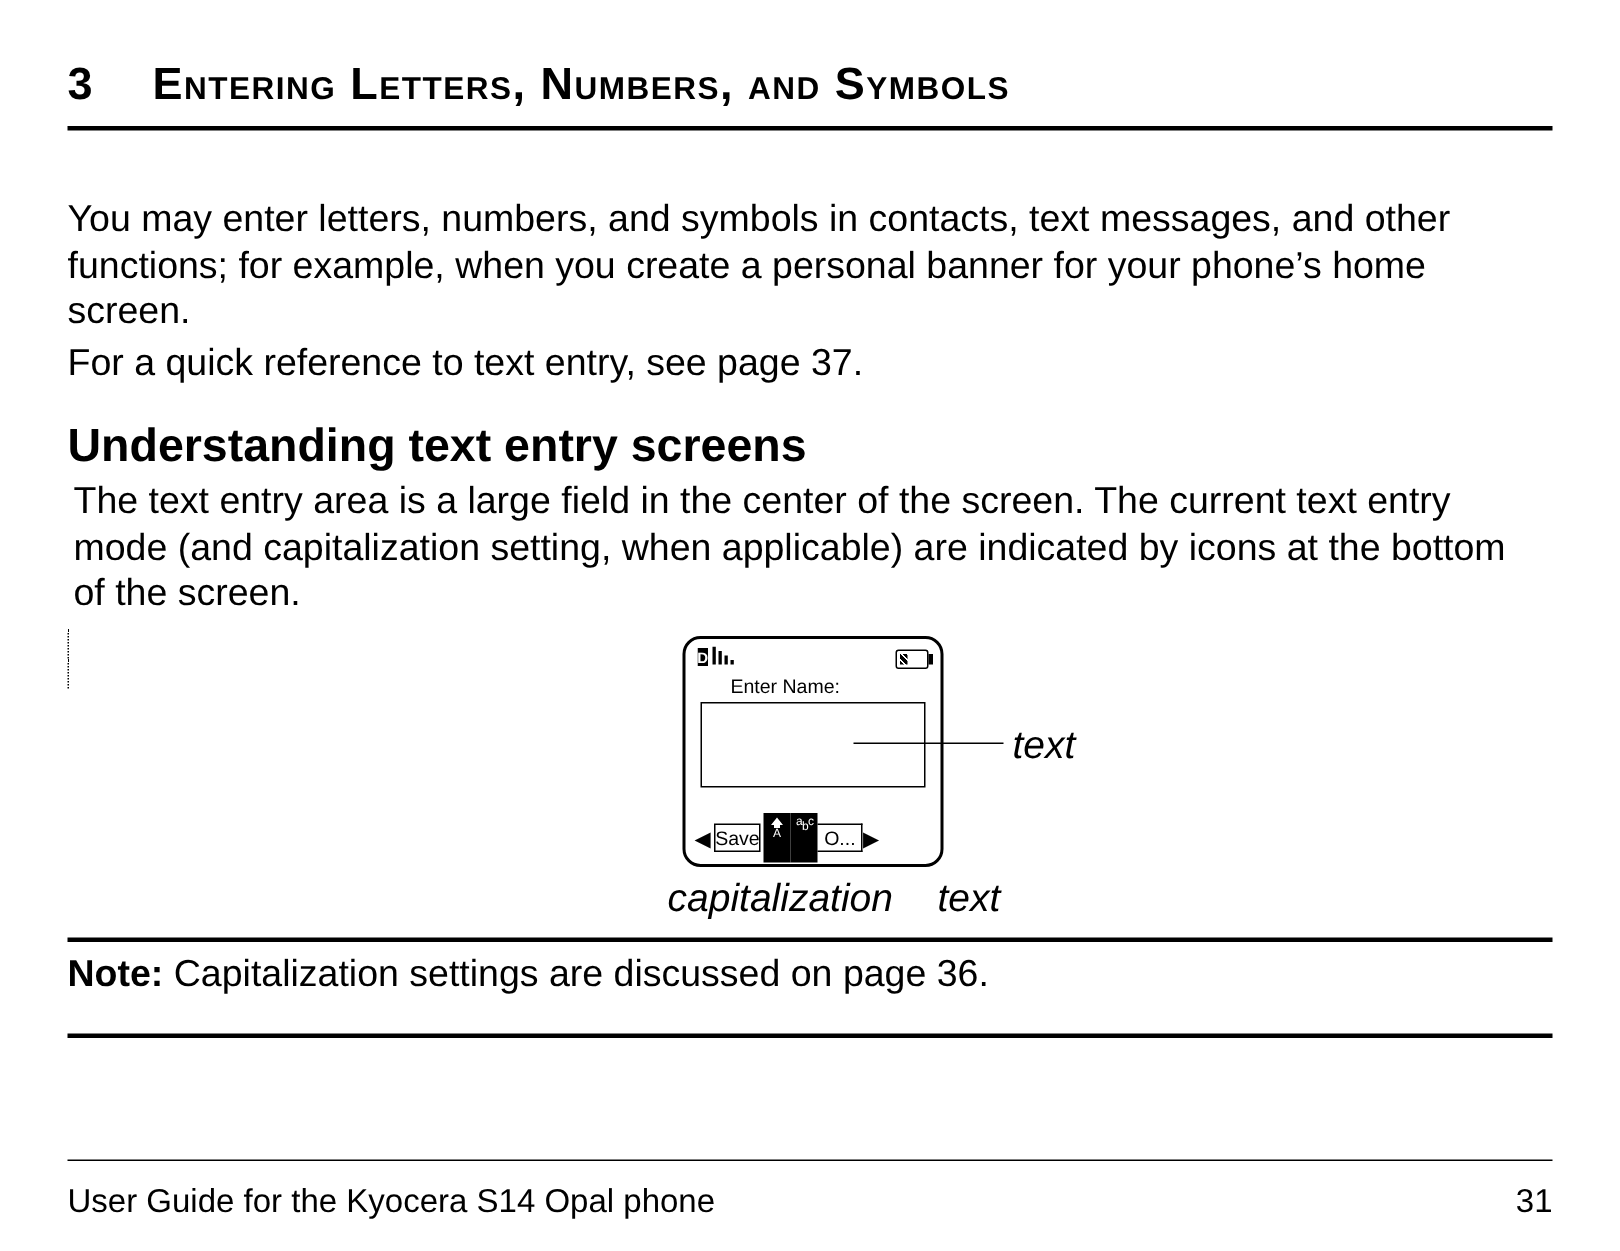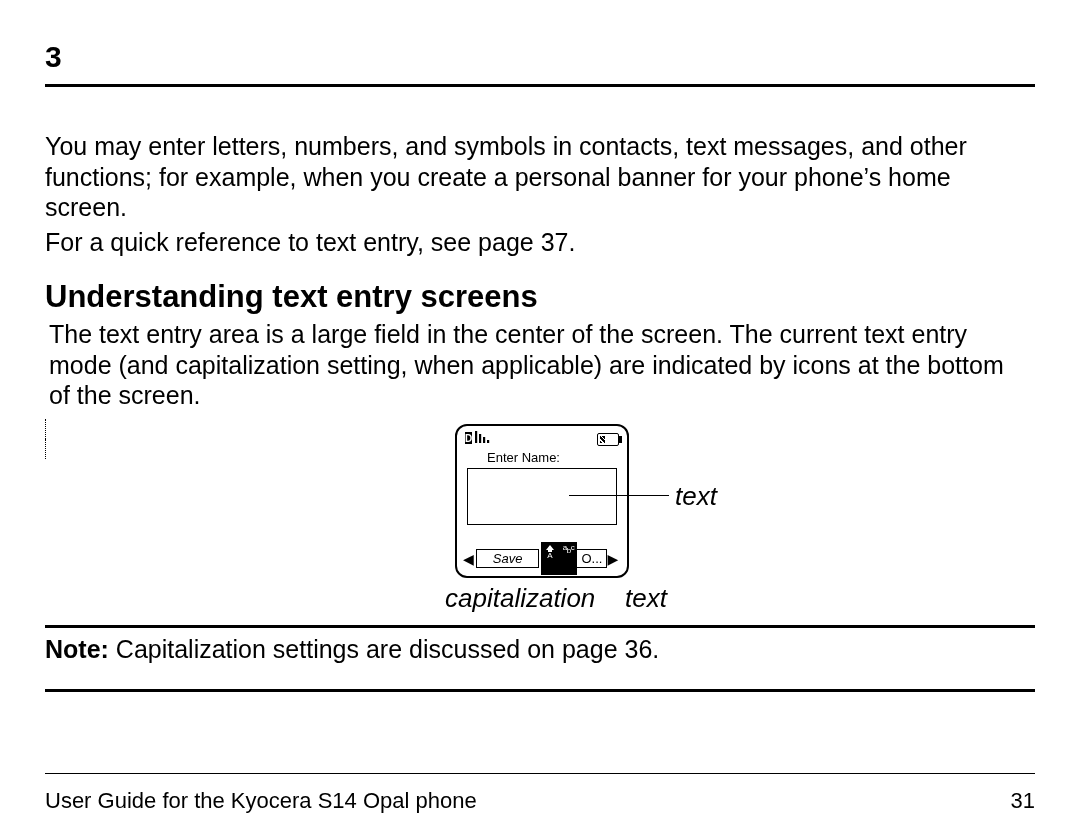--- a/index.html
+++ b/index.html
@@ -95,21 +95,21 @@
     border:1.5px solid #000;
   }
   .soft-row{
     position:absolute;bottom:6px;left:6px;right:6px;height:22px;
     display:flex;align-items:center;
   }
   .tri-l,.tri-r{font-size:14px}
   .soft-save{
     border:1.5px solid #000;
     font-size:13px;
-    padding:1px 16px;margin:0 2px;font-style:italic;
+    padding:1px 0;margin:0 2px;
   }
   .mode-icons{
     display:flex;align-items:center;gap:0;
   }
   .blackbox{
     width:18px;height:33px;background:#000;color:#fff;
     font-size:10px;line-height:17px;text-align:center;
     position:relative;
   }
   .blackbox.abc{
@@ -140,20 +140,21 @@
     padding-top:14px;
     font-size:22px;
     display:flex;justify-content:space-between;
   }
 </style>
 </head>
 <body>
 
 <div class="chapter-head">
   <span class="chapter-num">3</span>
+  <span class="chapter-title">Entering Letters, Numbers, and Symbols</span>
 </div>
 <hr class="rule">
 
 <div class="intro">
   <p class="body-p">You may enter letters, numbers, and symbols in contacts, text messages, and other functions; for example, when you create a personal banner for your phone’s home screen.</p>
   <p class="body-p" style="margin-top:4px">For a quick reference to text entry, see page 37.</p>
 </div>
 
 <div class="h2">Understanding text entry screens</div>
 <p class="body-p">The text entry area is a large field in the center of the screen. The current text entry mode (and capitalization setting, when applicable) are indicated by icons at the bottom of the screen.</p>

